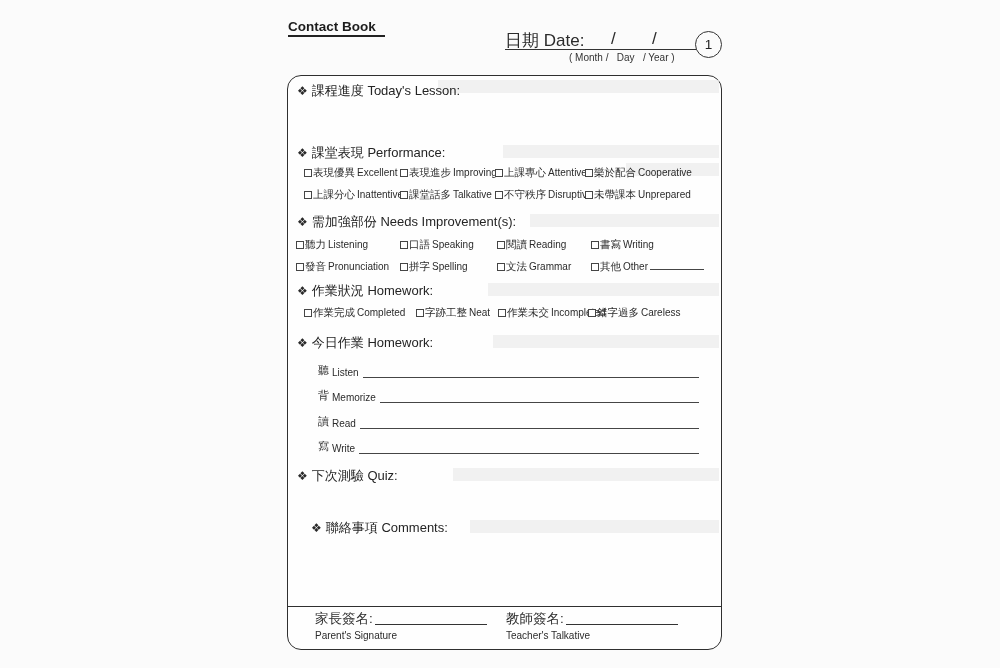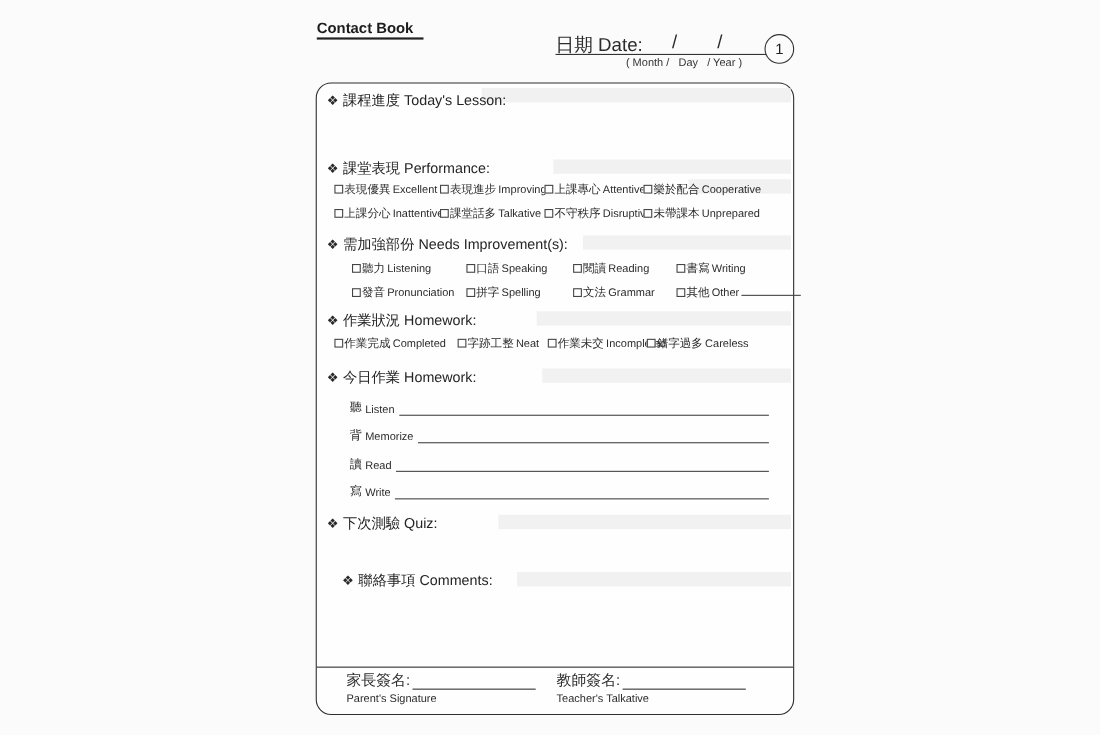--- a/index.html
+++ b/index.html
@@ -37,42 +37,42 @@
 
   .band { position:absolute; right:2px; height:13px; background:#ececec; opacity:.75; }
 
   .sec { position:absolute; left:9px; font-size:13px; color:#242424; white-space:nowrap;text-align:center; }
   .bullet { margin-right:4px; font-size:12px; color:#2a2a2a; }
 
   .note-area { position:absolute; left:10px; right:10px; }
 
   .cb-grid { position:absolute; display:grid; row-gap:4px; }
   .cb-grid.perf   { top:86px;  left:16px; grid-template-columns:96px 95px 90px auto; }
-  .cb-grid.needs  { top:158px; left:32px; grid-template-columns:104px 97px 94px auto; }
+  .cb-grid.needs  { top:158px; left:8px; grid-template-columns:104px 97px 94px auto; }
   .cb-grid.status { top:226px; left:16px; grid-template-columns:112px 82px 90px auto; }
   .cb { white-space:nowrap; cursor:default; }
   .box { display:inline-block; width:8px; height:8px; border:1px solid #454545;
          background:#fff; vertical-align:-1px; margin-right:1px; }
   .cb .zh { font-size:10.5px; }
   .cb .en { font-size:10px; margin-left:2px; }
   .fill-short { display:inline-block; width:54px; height:10px;
                 border-bottom:1px solid #454545; margin-left:2px; }
 
   .hw-lines { position:absolute; top:284px; left:30px; right:22px; }
   .hw-line  { display:flex; align-items:flex-end; height:18px; margin-bottom:7.4px; }
   .hw-line .zh { font-size:11px; }
   .hw-line .en { font-size:10px; margin-left:3px; }
   .fill { flex:1; height:14px; border-bottom:1px solid #454545; margin-left:4px; }
 
   .divider { position:absolute; left:0; right:0; top:530px; border-top:1.6px solid #2f2f2f; }
 
   .sig { position:absolute; top:534px; }
   .sig.parent  { left:27px; }
   .sig.teacher { left:218px; }
-  .sig-row   { display:flex; align-items:center; }
+  .sig-row   { display:flex; align-items:flex-start; }
   .sig-label { font-size:13.5px; white-space:nowrap; }
   .sig-line  { width:112px; height:15px; border-bottom:1.5px solid #333; margin-left:2px; }
   .sig-sub   { font-size:10px; margin-top:2px; color:#2b2b2b; }
 </style>
 </head>
 <body>
 
 <div class="canvas">
 
   <div class="title-block">

